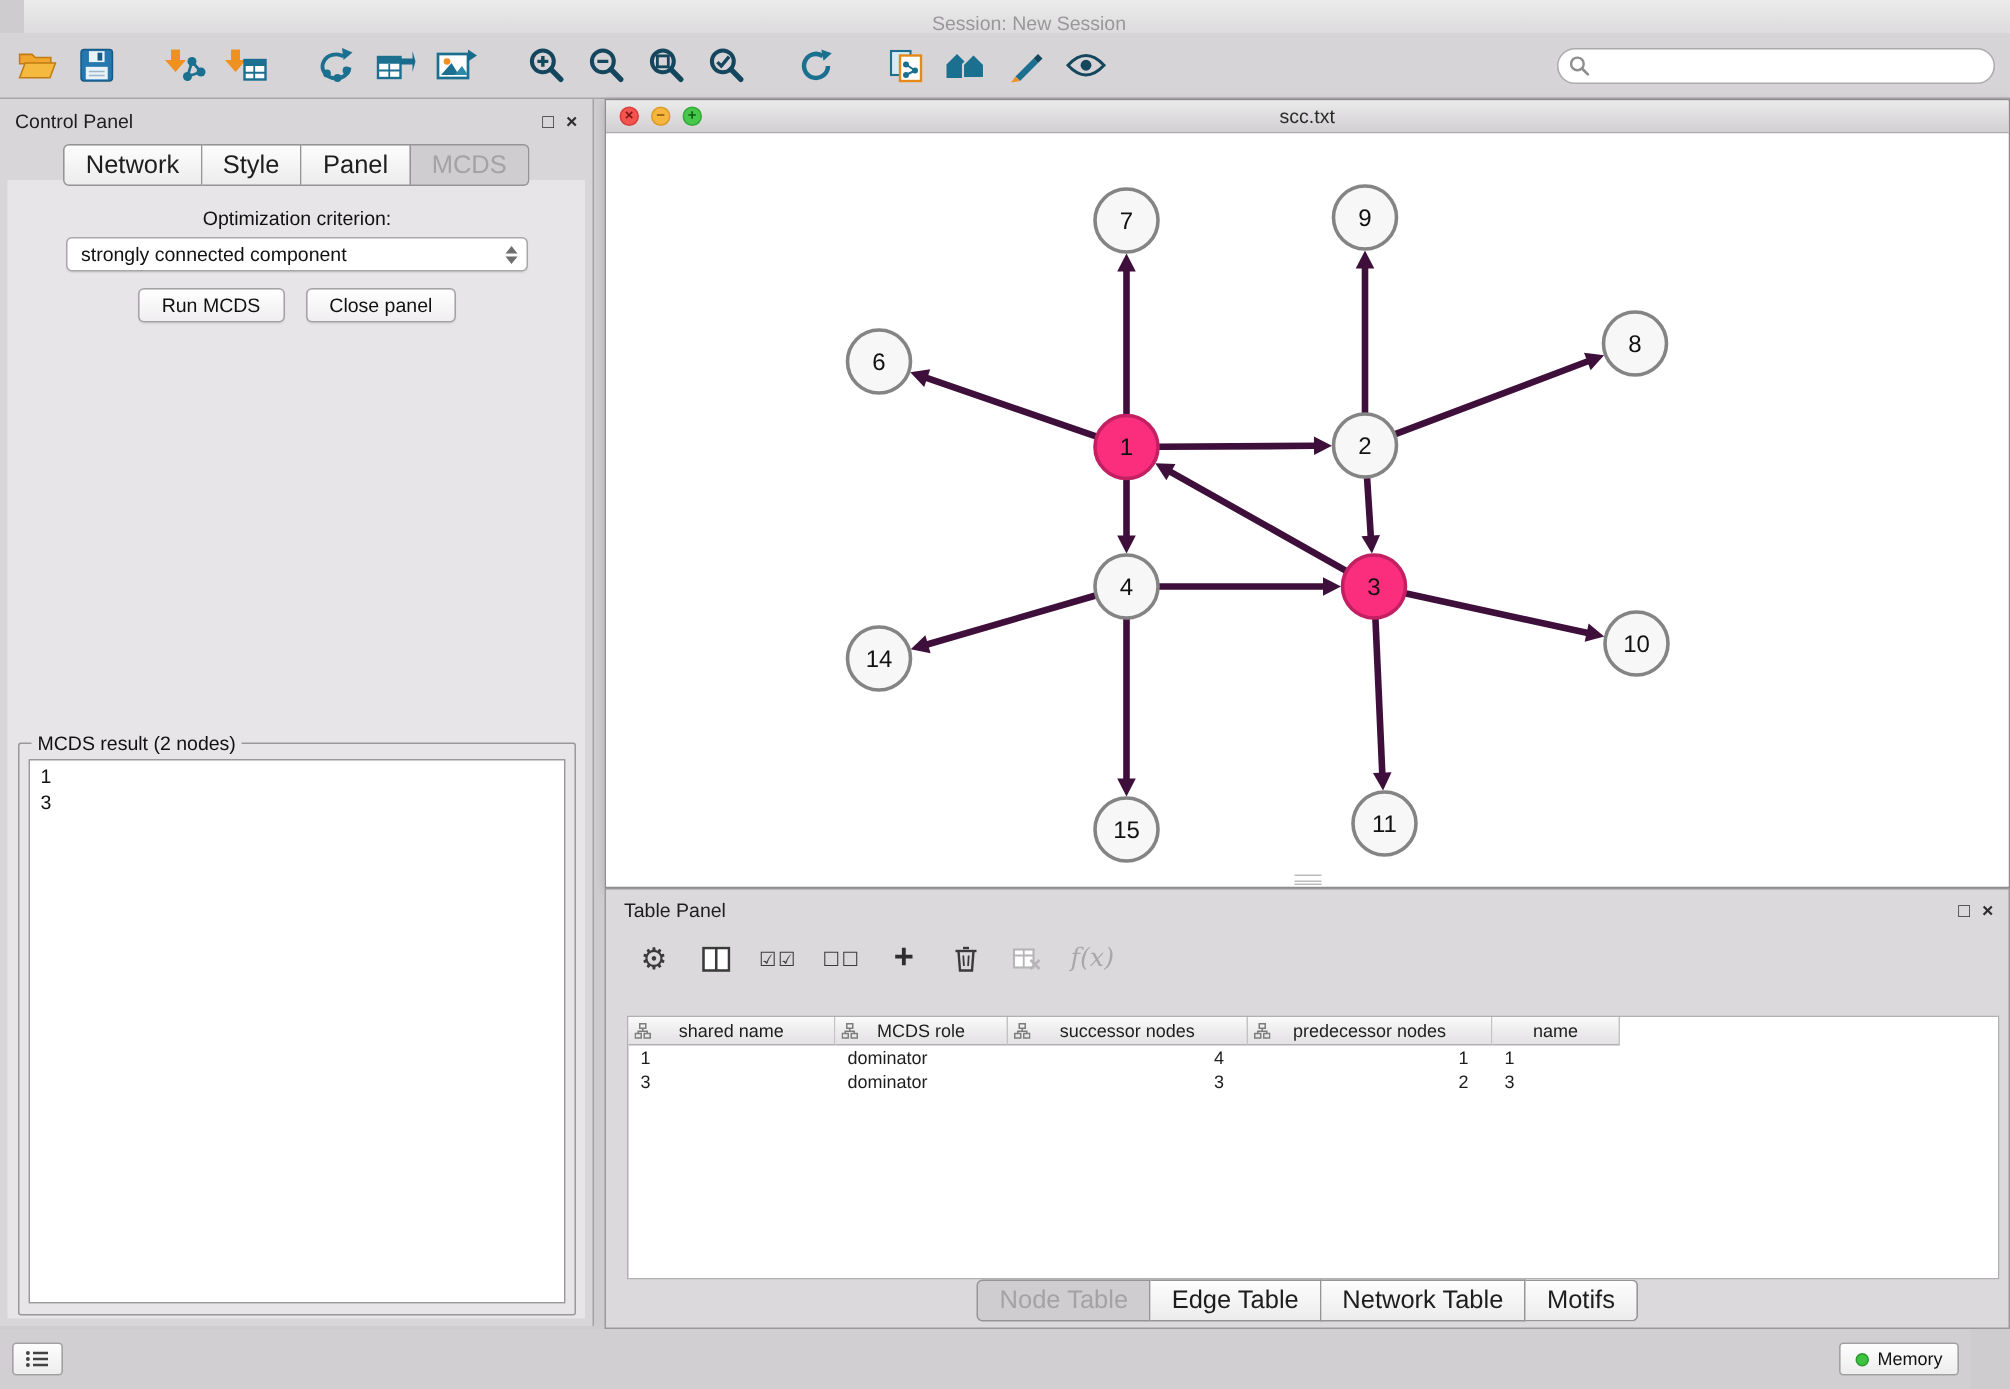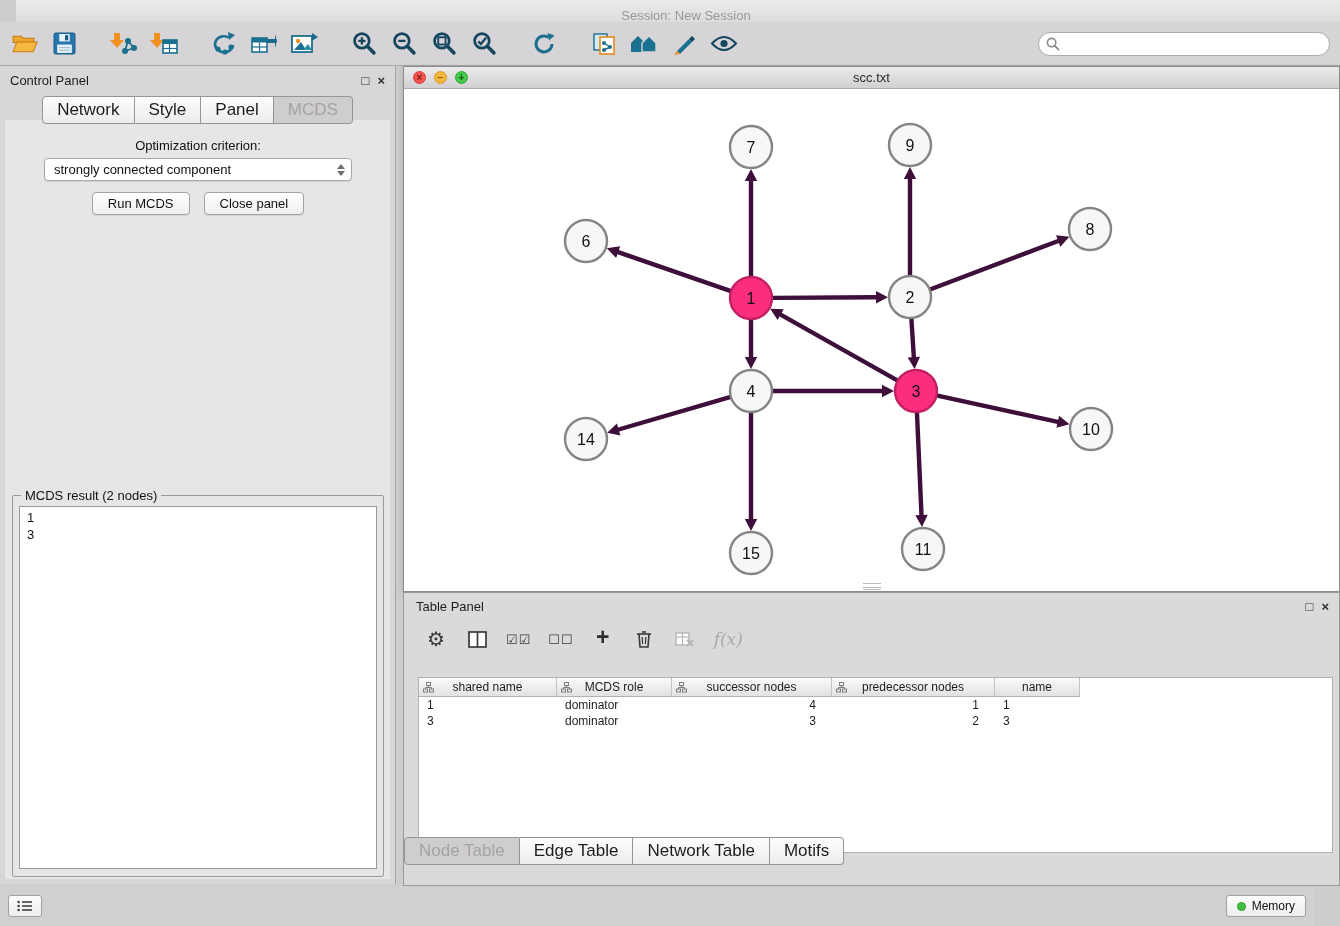--- a/index.html
+++ b/index.html
@@ -95,21 +95,21 @@
   .thead { display: flex; height: 19px; }
   .th { position: relative; display: flex; align-items: center; justify-content: center;
     background: linear-gradient(#fafafa, #e3e1e3); border-right: 1px solid #c5c2c5;
     border-bottom: 1px solid #b3b0b3; font-size: 12px; color: #1d1d1d; }
   .th .sort { position: absolute; left: 4px; top: 4px; }
   .c0 { width: 138px; justify-content: center; } .c1 { width: 115px; } .c2 { width: 160px; } .c3 { width: 163px; } .c4 { width: 85px; }
   .trow { display: flex; height: 16px; align-items: center; }
   .td { font-size: 12px; color: #1d1d1d; overflow: hidden; white-space: nowrap; }
   .td.l { padding-left: 8px; text-align: left; }
   .td.r { padding-right: 16px; text-align: right; }
-  .tp-tabs { position: absolute; left: 0; bottom: 20px; width: 100%; display: flex; }
+  .tp-tabs { position: absolute; left: 0; bottom: 4px; width: 100%; display: flex; justify-content: center; }
 
   
   .statusbar { position: absolute; left: 0; top: 886px; width: 1314px; height: 40px; background: #d2cfd2; }
   .sb-btn { position: absolute; left: 8px; top: 9px; width: 34px; height: 22px;
     border: 1px solid #a1a1a1; border-radius: 3px; background: linear-gradient(#fdfdfd, #ededed);
     display: flex; align-items: center; justify-content: center; }
   .memory-btn { position: absolute; right: 8px; top: 9px; height: 22px; padding: 0 10px;
     border: 1px solid #a1a1a1; border-radius: 3px; background: linear-gradient(#fdfdfd, #ededed);
     display: flex; align-items: center; gap: 6px; }
   .memory-dot { width: 9px; height: 9px; border-radius: 50%; background: #3dc23f; border: 1px solid #2b9a2e; }

